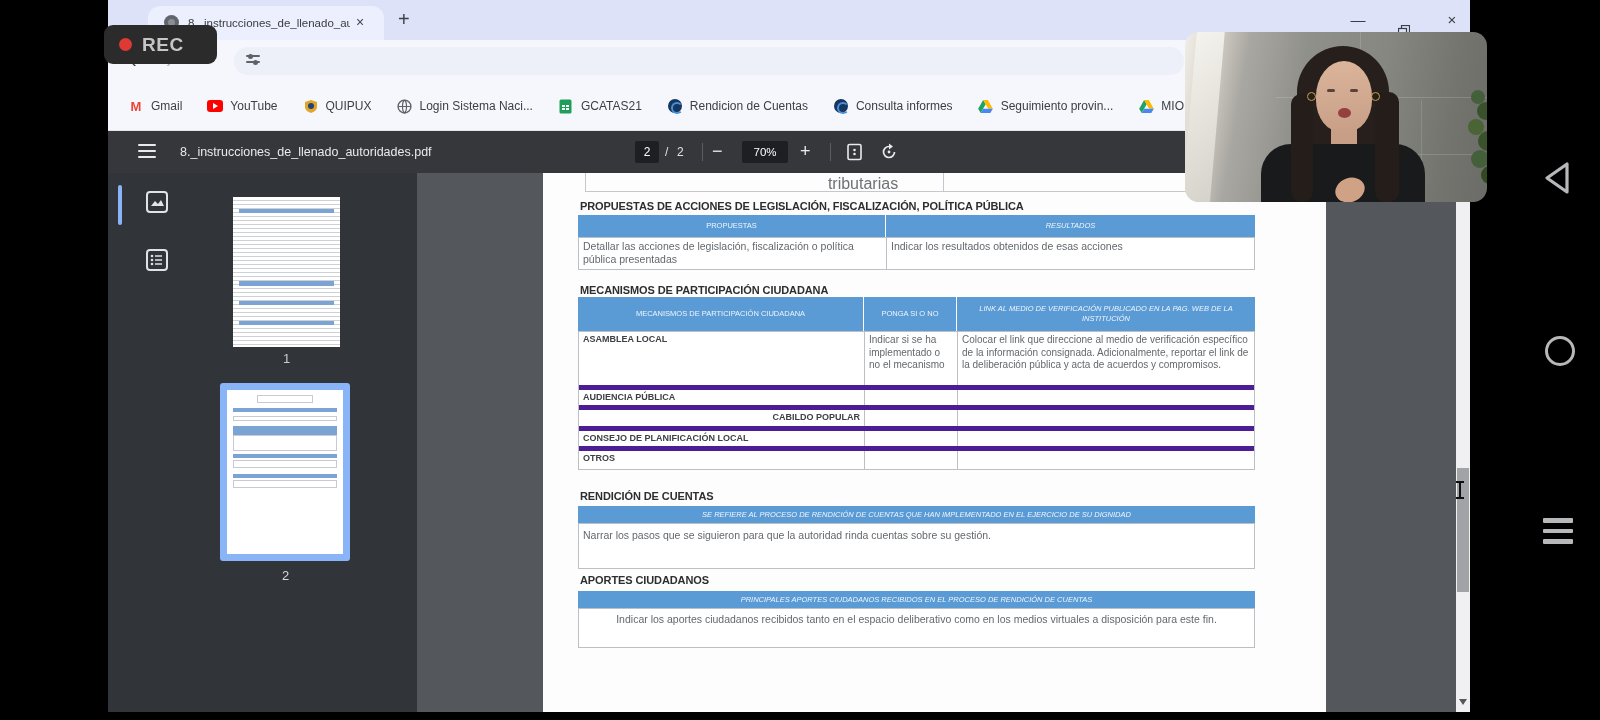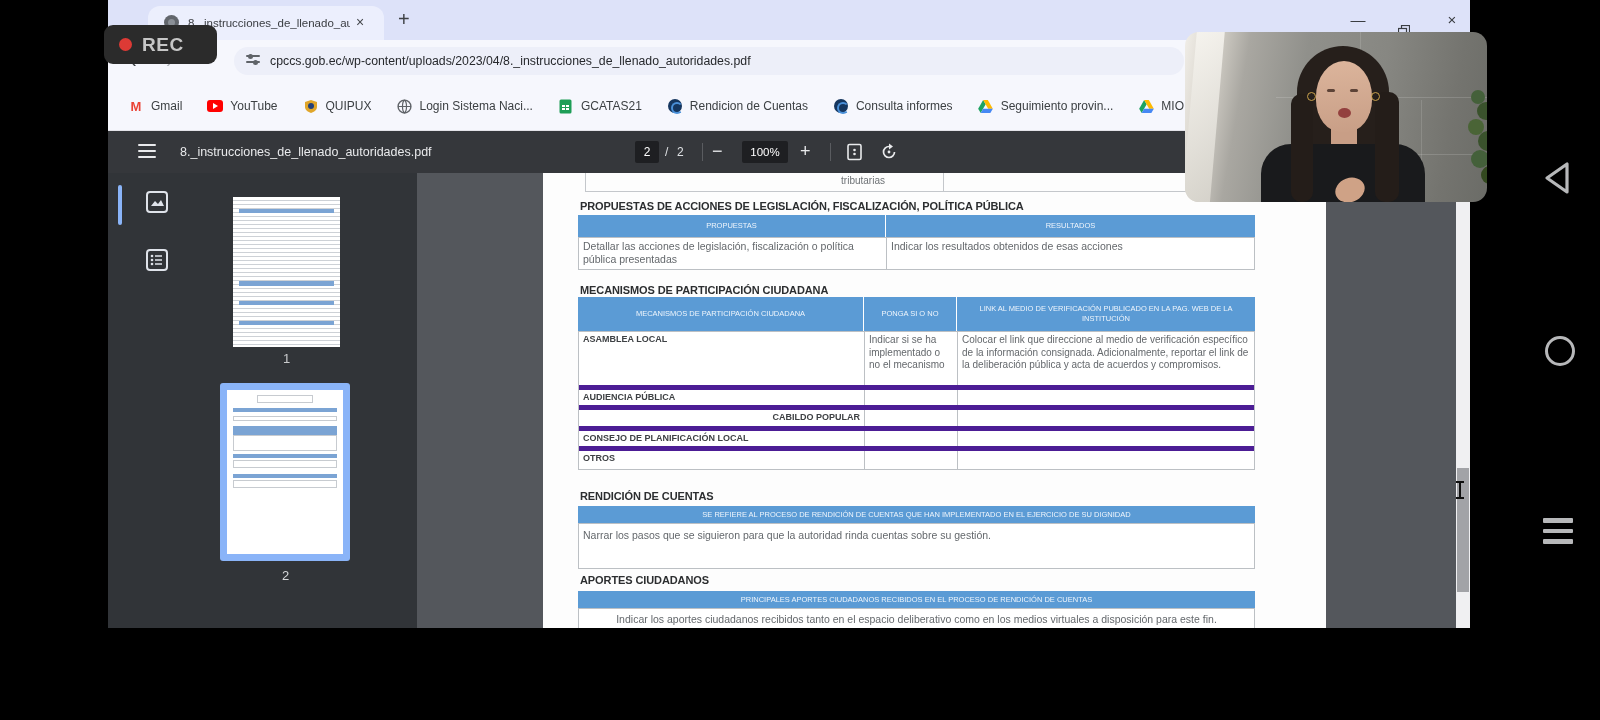--- a/index.html
+++ b/index.html
@@ -1,21 +1,21 @@
 <!DOCTYPE html>
 <html><head>
 <meta charset="utf-8">
 <style>
   * { margin:0; padding:0; box-sizing:border-box; }
   html,body { width:1600px; height:720px; overflow:hidden; background:#000;
               font-family:"Liberation Sans", sans-serif; }
   .screen { position:relative; width:1600px; height:720px; background:#000; }
 
   
-  .browser { position:absolute; left:108px; top:0; width:1362px; height:628px; background:#fff; overflow:hidden; }
+  .browser { position:absolute; left:108px; top:0; width:1362px; height:712px; background:#fff; overflow:hidden; }
 
   .tabstrip { position:absolute; left:0; top:0; width:100%; height:40px; background:#dde2f9; }
   .tab { position:absolute; left:40px; top:6px; width:236px; height:34px; background:#eceffd; border-radius:12px 12px 0 0; }
   .tab-favicon { position:absolute; left:16px; top:9px; width:15px; height:15px; border-radius:50%;
                  background:#62666c; }
   .tab-favicon::after{ content:""; position:absolute; left:4px; top:4px; width:7px; height:7px; border-radius:50%; background:#8a8f96;}
   .tab-title { position:absolute; left:40px; top:0; width:162px; height:34px; line-height:34px;
                font-size:11.5px; color:#3a3d42; white-space:nowrap; overflow:hidden; }
   .tab-close { position:absolute; left:208px; top:0; height:34px; line-height:33px; font-size:14px; color:#45484d; }
   .newtab { position:absolute; left:290px; top:0; height:40px; line-height:38px; font-size:20px; color:#3e4145; }
@@ -71,27 +71,27 @@
             background-image:repeating-linear-gradient(180deg,#ffffff 0 3px,#cdd1d6 3px 4px); }
   .t1bar { position:absolute; left:6px; width:95px; background:#7ba4d4; }
   .thumb-label { position:absolute; font-size:13px; color:#c8cacc; width:107px; text-align:center; }
   .thumb2-frame { position:absolute; left:112px; top:210px; width:130px; height:178px; background:#8ab4f8; border-radius:3px; }
   .thumb2 { position:absolute; left:7px; top:7px; width:116px; height:164px; background:#fff; }
   .t2el { position:absolute; }
 
   .page { position:absolute; left:435px; top:0; width:783px; height:539px; background:#fdfdfd; }
 
   .pline { position:absolute; background:#c4c7cb; }
-  .ptxt-partial { position:absolute; left:240px; top:2px; width:160px; text-align:center; font-size:10px; color:#6e7276; }
+  .ptxt-partial { position:absolute; left:240px; top:2px; width:160px; text-align:center; font-size:16px; color:#6e7276; }
   .dheading { position:absolute; left:37px; font-size:11px; font-weight:bold; color:#2c2e30; letter-spacing:-0.1px; }
   .dtable { position:absolute; left:35px; width:677px; }
   .bluehdr { display:flex; background:#5b9bd5; }
   .bluehdr .bc { color:#eef5fc; font-size:7.5px; text-align:center; display:flex; align-items:center; justify-content:center;
                  border-right:1px solid #fff; padding:1px 6px; line-height:1.3; }
-  .bluehdr .bc:last-child { border-right:none; }
+  .bluehdr .bc:last-child { border-right:none;font-style:italic; }
   .tbody { border:1px solid #bcc0c4; background:#fff; }
   .trow { display:flex; border-bottom:5px solid #4c1d95; }
   .trow:last-child { border-bottom:none; }
   .tc { border-right:1px solid #bcc0c4; padding:2px 4px; font-size:10.5px; color:#64686c; line-height:1.25; }
   .tc:last-child { border-right:none; }
   .mech-label { font-size:9px; font-weight:bold; color:#3e4144; padding-top:2px; }
 
   
   .sb-track { position:absolute; left:1348px; top:0; width:14px; height:100%; background:#f0f0f2; }
   .sb-thumb { position:absolute; left:1349px; top:295px; width:12px; height:124px; background:#a2a3a7; }
@@ -161,21 +161,20 @@
 
     <div class="urlbar">
       <span class="navglyph nav-back-g">‹</span>
       <span class="navglyph nav-fwd-g">›</span>
       <span class="navglyph nav-reload-g">↻</span>
       <div class="urlpill">
         <span class="tune-icon">
             <i></i>
             <i></i>
           </span>
-        <span class="url-text">cpccs.gob.ec/wp-content/uploads/2023/04/8._instrucciones_de_llenado_autoridades.pdf</span>
       </div>
     </div>
 
     <div class="bookmarksbar">
       <span class="bm">
         <span class="bm-ic ic-gmail">M</span>
         <span>Gmail</span>
       </span>
       <span class="bm">
         <span class="bm-ic">
@@ -250,21 +249,21 @@
           <i></i>
           <i></i>
           <i></i>
         </span>
       <span class="pdf-title">8._instrucciones_de_llenado_autoridades.pdf</span>
       <span class="pg-box">2</span>
       <span class="pg-sep">/</span>
       <span class="pg-total">2</span>
       <span class="vdiv" style="left:594px;"></span>
       <span class="zo">−</span>
-      <span class="zoom-box">100%</span>
+      <span class="zoom-box">70%</span>
       <span class="zi">+</span>
       <span class="vdiv" style="left:722px;"></span>
       <span class="tool-svg" style="left:738px;">
         <svg width="17" height="18" viewBox="0 0 17 18">
             <rect x="2" y="1.5" width="13" height="15" rx="1.5" fill="none" stroke="#e9eaec" stroke-width="1.6"></rect>
             <circle cx="8.5" cy="7" r="1.3" fill="#e9eaec"></circle>
             <circle cx="8.5" cy="11" r="1.3" fill="#e9eaec"></circle>
           </svg>
       </span>
       <span class="tool-svg" style="left:772px;">

